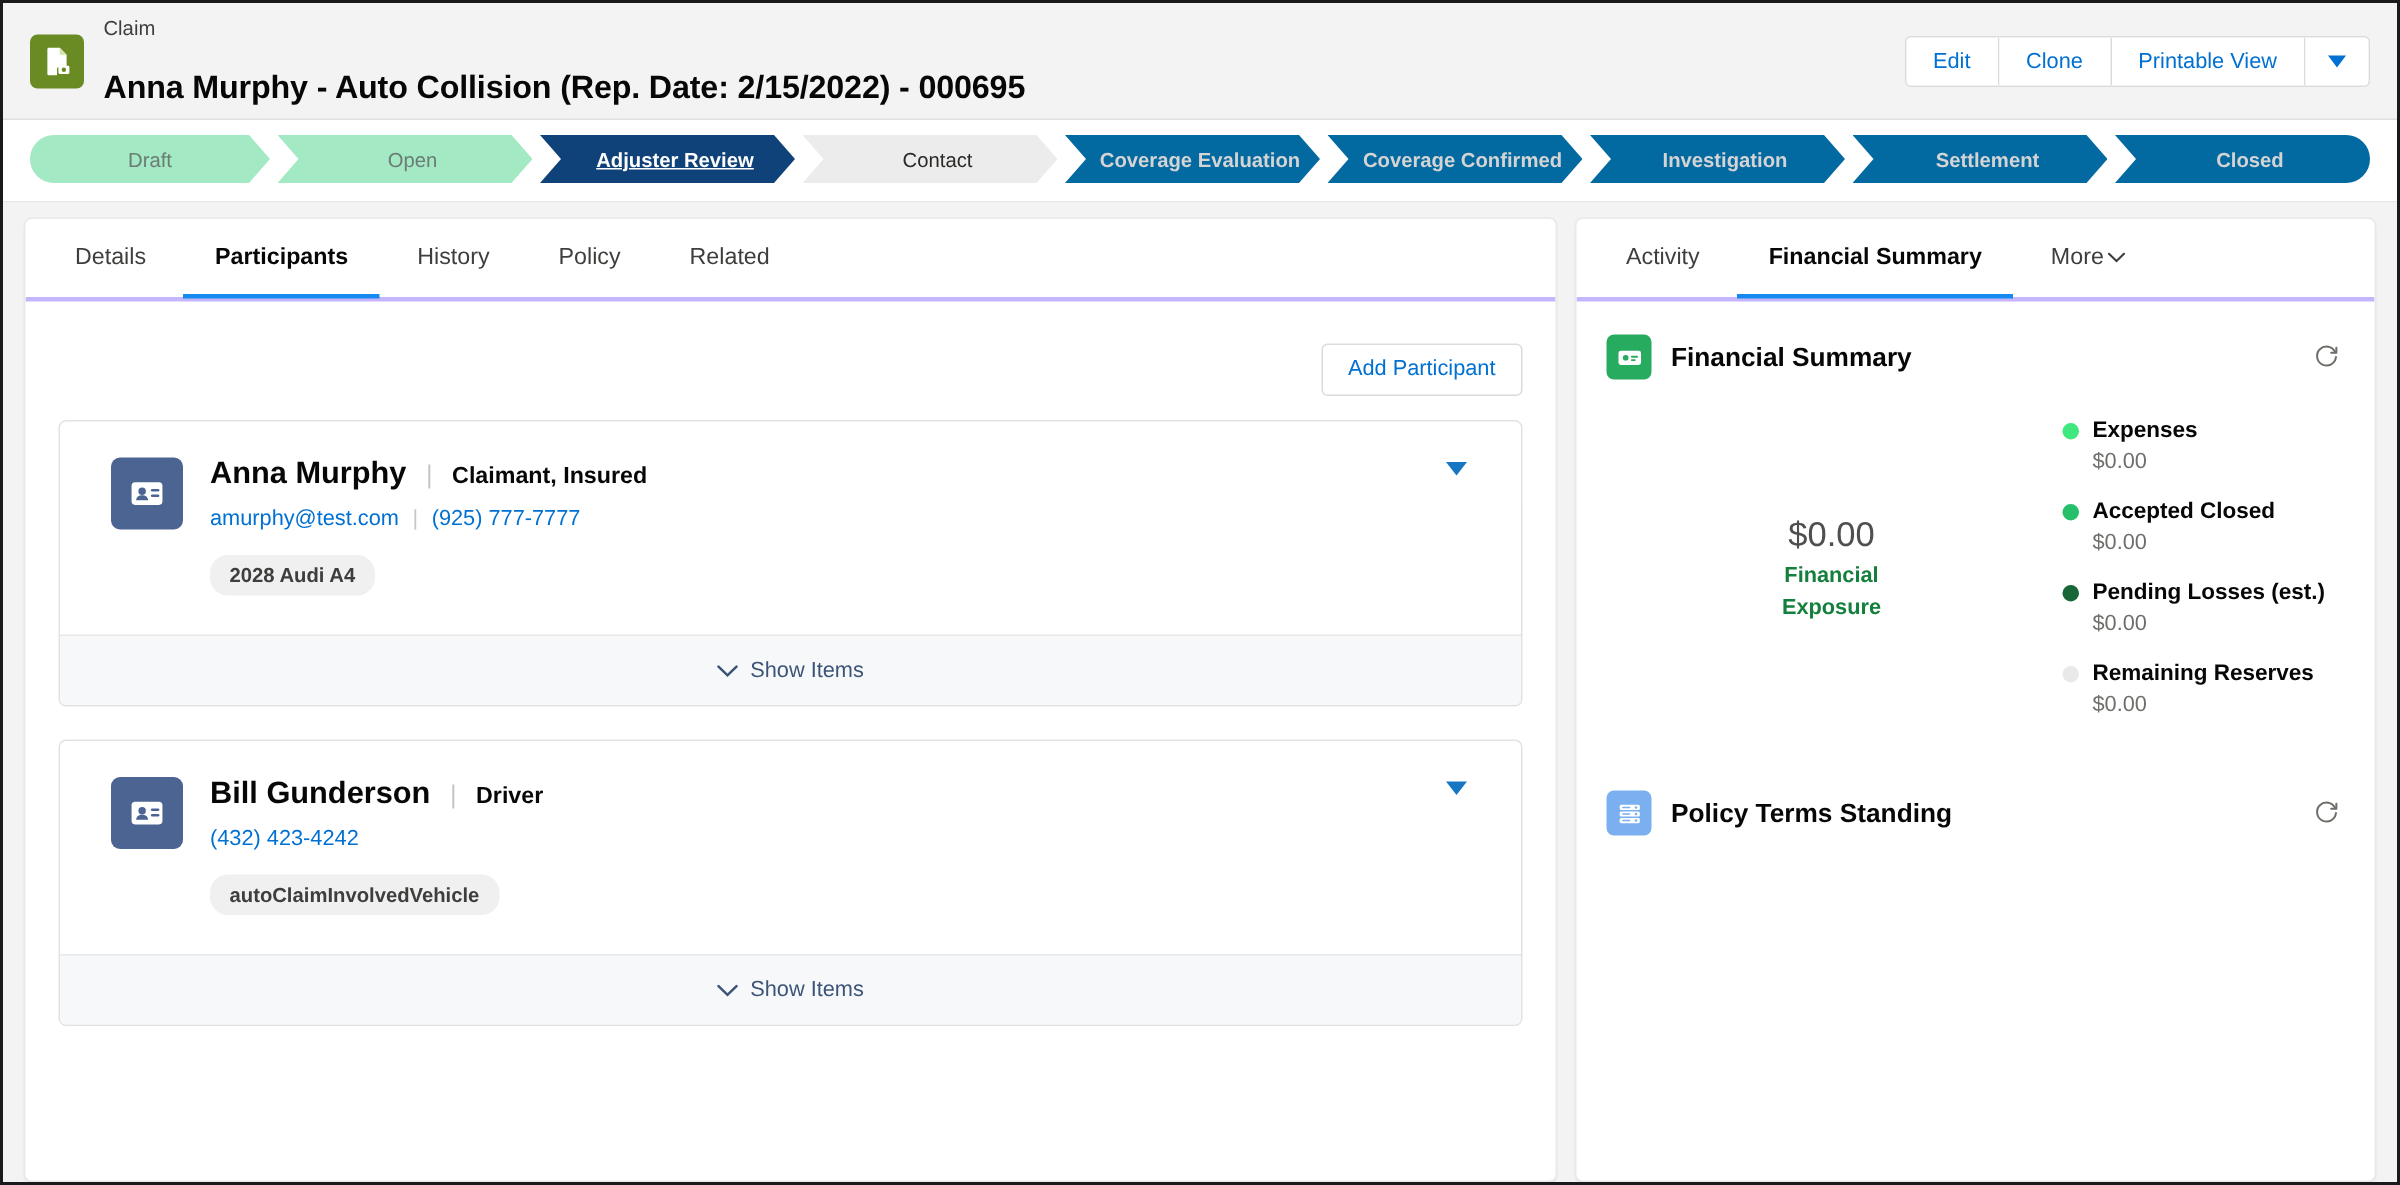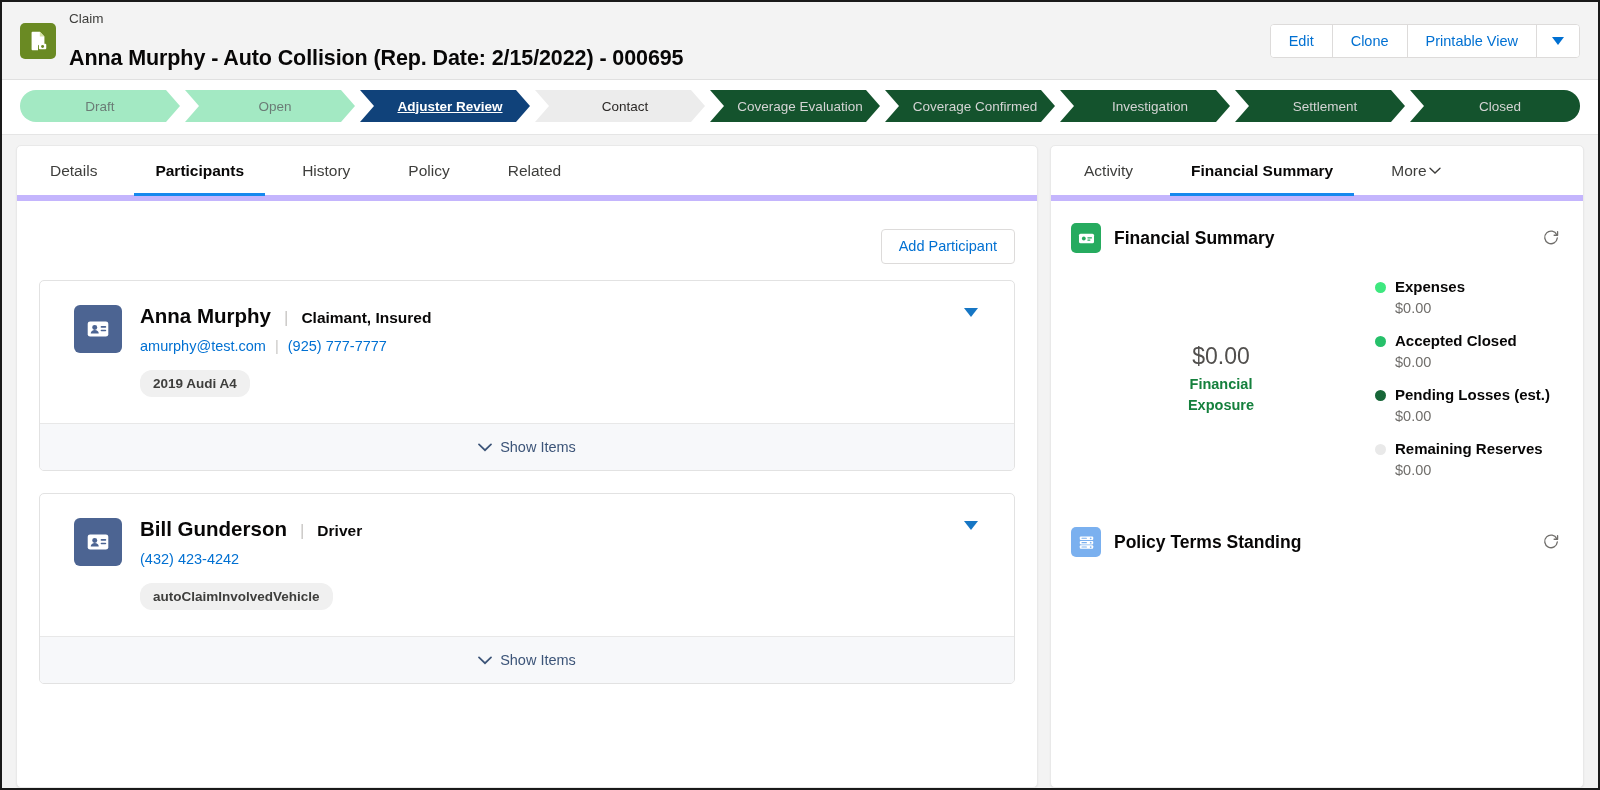--- a/index.html
+++ b/index.html
@@ -137,21 +137,21 @@
   .path-stage:last-child {
     margin-right: 0;
     clip-path: polygon(0 0, 100% 0, 100% 100%, 0 100%, 14px 50%);
     border-radius: 0 16px 16px 0;
   }
 
   .path-stage.complete { background: #a3e9c3; color: #6b7c76; }
   .path-stage.current  { background: #10427a; color: #ffffff; font-weight: 700; }
   .path-stage.current .stage-label { text-decoration: underline; }
   .path-stage.next     { background: #ececec; color: #2b2826; }
-  .path-stage.upcoming { background: #14532d; color: #d4d4d4; }
+  .path-stage.upcoming { background: #0369a1; color: #d4d4d4; font-weight: bold; }
 
   .stage-label { white-space: nowrap; }
 
   
   .body-area {
     flex: 1 1 auto;
     display: flex;
     gap: 12px;
     padding: 10px 14px 0 14px;
     background: #f3f3f3;
@@ -166,22 +166,22 @@
     overflow: hidden;
   }
 
   .left-col  { flex: 0 0 1022px; display: flex; flex-direction: column; }
   .right-col { flex: 1 1 auto;  display: flex; flex-direction: column; }
 
   
   .tabbar {
     display: flex;
     align-items: flex-end;
-    gap: 16px;
-    border-bottom: 6px solid #c4b5fd;
+    gap: 4px;
+    border-bottom: 3px solid #c4b5fd;
     padding: 0 12px;
     height: 55px;
     flex: none;
   }
 
   .tab {
     position: relative;
     font-size: 15.5px;
     color: #3e3e3c;
     padding: 0 21px;
@@ -549,21 +549,21 @@
                 <span class="pc-name">Anna Murphy</span>
                 <span class="pc-sep">|</span>
                 <span class="pc-role">Claimant, Insured</span>
               </div>
               <div class="pc-contacts">
                 <a>amurphy@test.com</a>
                 <span class="divider">|</span>
                 <a>(925) 777-7777</a>
               </div>
               <div class="pc-tags">
-                <span class="tag">2019 Audi A4</span>
+                <span class="tag">2028 Audi A4</span>
               </div>
             </div>
             <div class="pc-caret"></div>
           </div>
           <div class="pc-footer">
             <span class="chev-ico">
               <svg width="14" height="9" viewBox="0 0 14 9" aria-hidden="true">
                 <path d="M1 1.4L7 7.2l6-5.8" stroke="#3c5478" stroke-width="1.7" fill="none" stroke-linecap="round"></path>
               </svg>
             </span>

